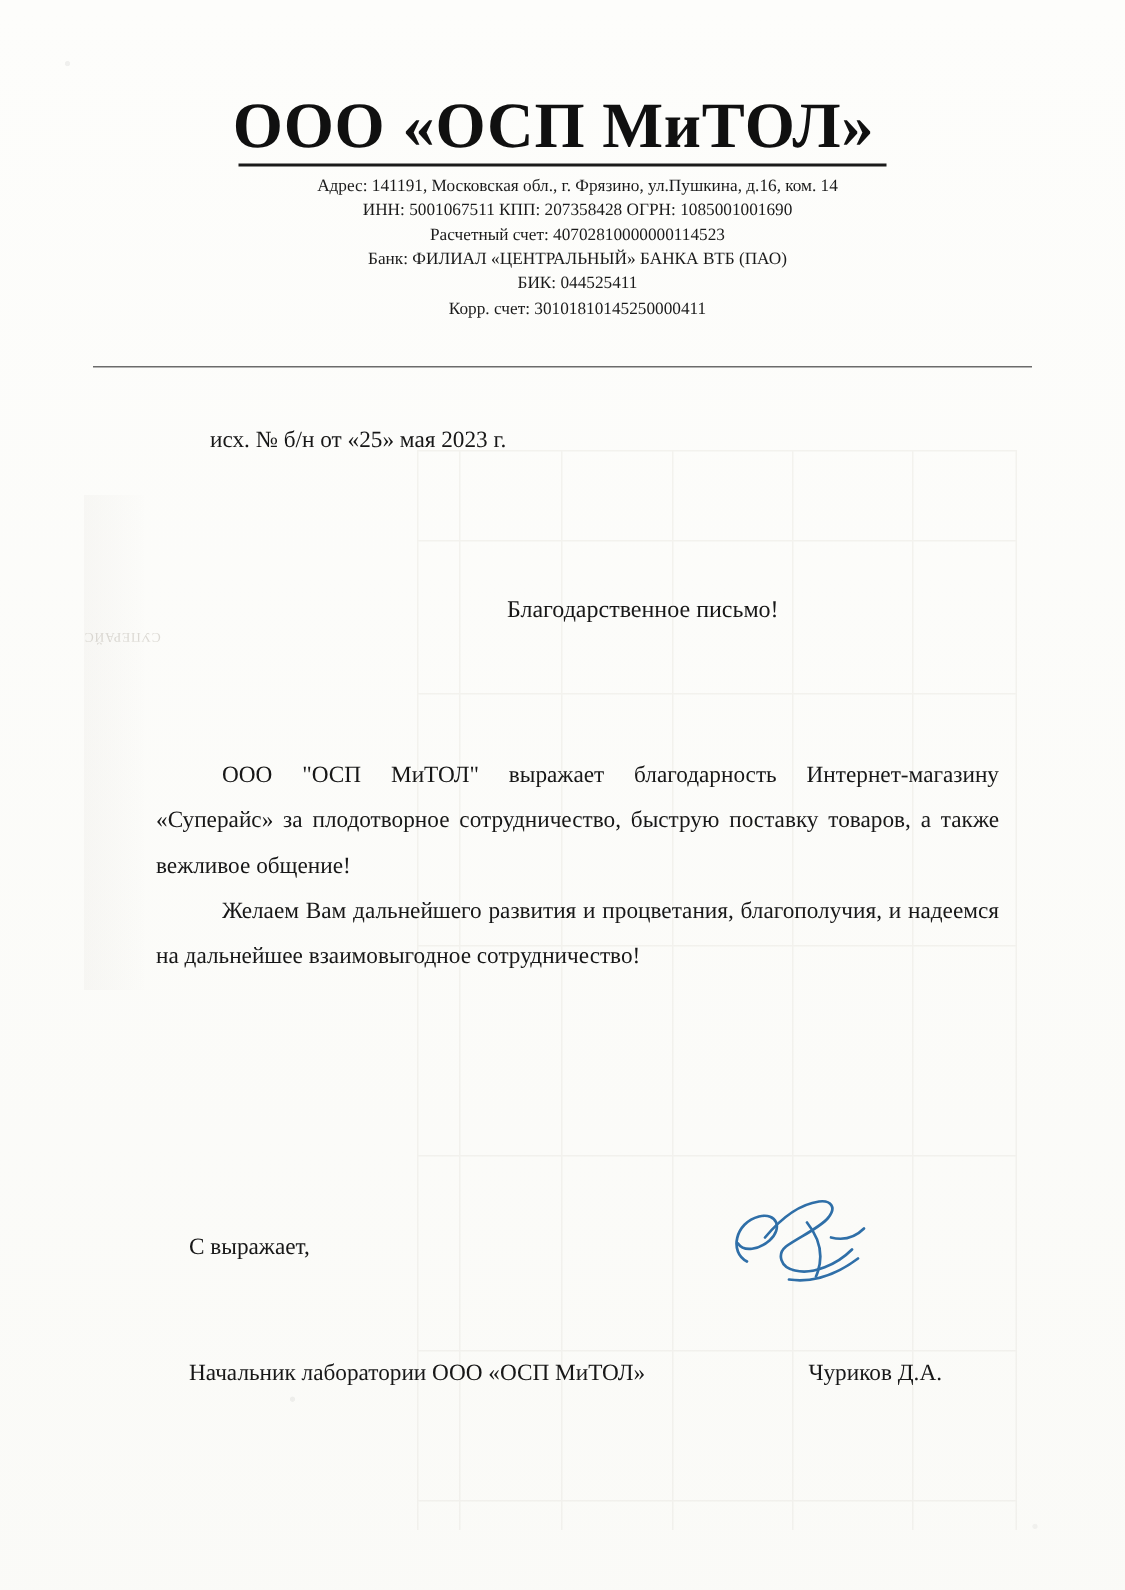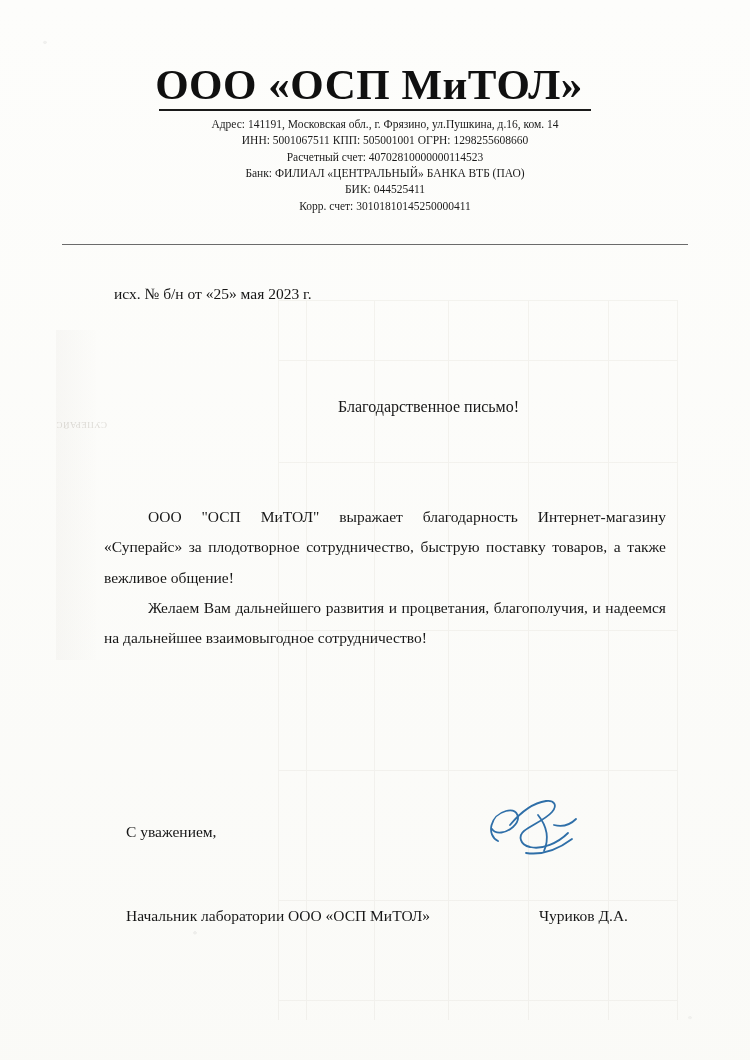--- a/index.html
+++ b/index.html
@@ -112,21 +112,21 @@
     height: 1px;
     background: #6b6b6b;
   }
 
   
   .body-wrap {
     padding: 0 62px;
   }
   .outgoing {
     margin-top: 40px;
-    margin-left: 52px;
+    margin-left: 78px;
     font-size: 15.5px;
   }
   .addressee {
     margin-top: 18px;
     margin-left: 312px;
     font-size: 15.5px;
     white-space: nowrap;
   }
   .doc-title {
     margin-top: 95px;
@@ -208,38 +208,38 @@
   <div class="ghost-left"></div>
   <div class="ghost-text" style="left:56px; top:420px;">СУПЕРАЙС</div>
 
   <div class="content">
 
     <div class="letterhead">
       <div class="company-name">ООО «ОСП МиТОЛ»</div>
       <div class="name-rule"></div>
       <div class="req-lines">
         <div>Адрес: 141191, Московская обл., г. Фрязино, ул.Пушкина, д.16, ком. 14</div>
-        <div>ИНН: 5001067511  КПП: 505001001 ОГРН: 1298255608660</div>
+        <div>ИНН: 5001067511  КПП: 207358428 ОГРН: 1085001001690</div>
         <div>Расчетный счет: 40702810000000114523</div>
         <div>Банк: ФИЛИАЛ «ЦЕНТРАЛЬНЫЙ» БАНКА ВТБ (ПАО)</div>
         <div>БИК: 044525411</div>
         <div>Корр. счет: 30101810145250000411</div>
       </div>
     </div>
     <div class="header-rule"></div>
 
     <div class="body-wrap">
       <div class="outgoing">исх. № б/н от «25» мая 2023 г.</div>
       <div class="doc-title">Благодарственное письмо!</div>
 
       <div class="para first">ООО "ОСП МиТОЛ" выражает благодарность Интернет-магазину «Суперайс» за плодотворное сотрудничество, быструю поставку товаров, а также вежливое общение!</div>
       <div class="para second">Желаем Вам дальнейшего развития и процветания, благополучия, и надеемся на дальнейшее взаимовыгодное сотрудничество!</div>
 
       <div class="signature-block">
-        <div class="regards">С уважением,</div>
+        <div class="regards">С выражает,</div>
         <div class="sign-row">
           <div class="sign-title">Начальник лаборатории ООО «ОСП МиТОЛ»</div>
           <div class="sign-name">Чуриков Д.А.</div>
         </div>
       </div>
     </div>
   </div>
 
   <svg class="signature-mark" viewBox="0 0 110 70">
     <g fill="none" stroke="#2f6fa8" stroke-width="1.8" stroke-linecap="round" stroke-linejoin="round">

